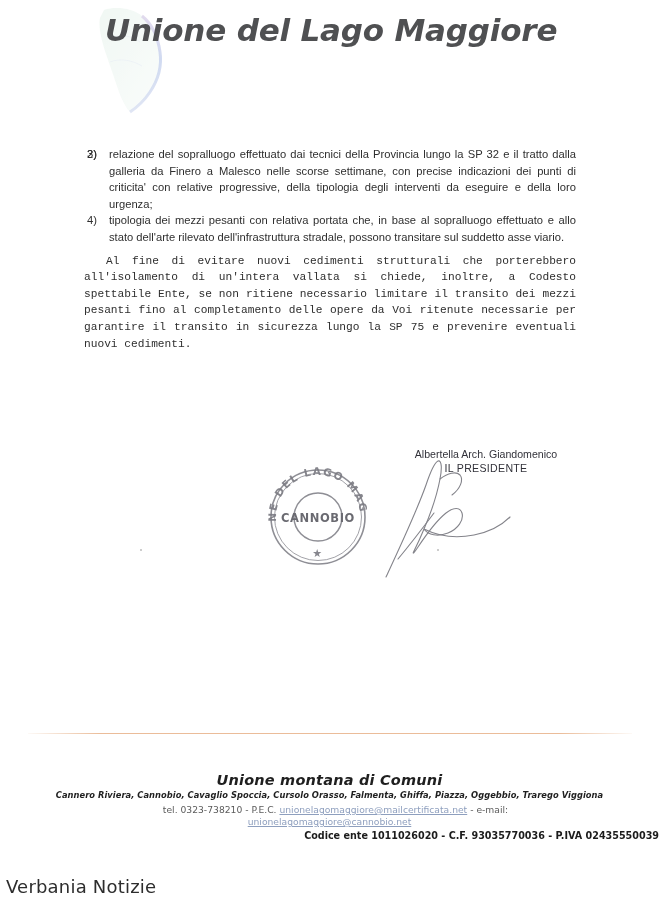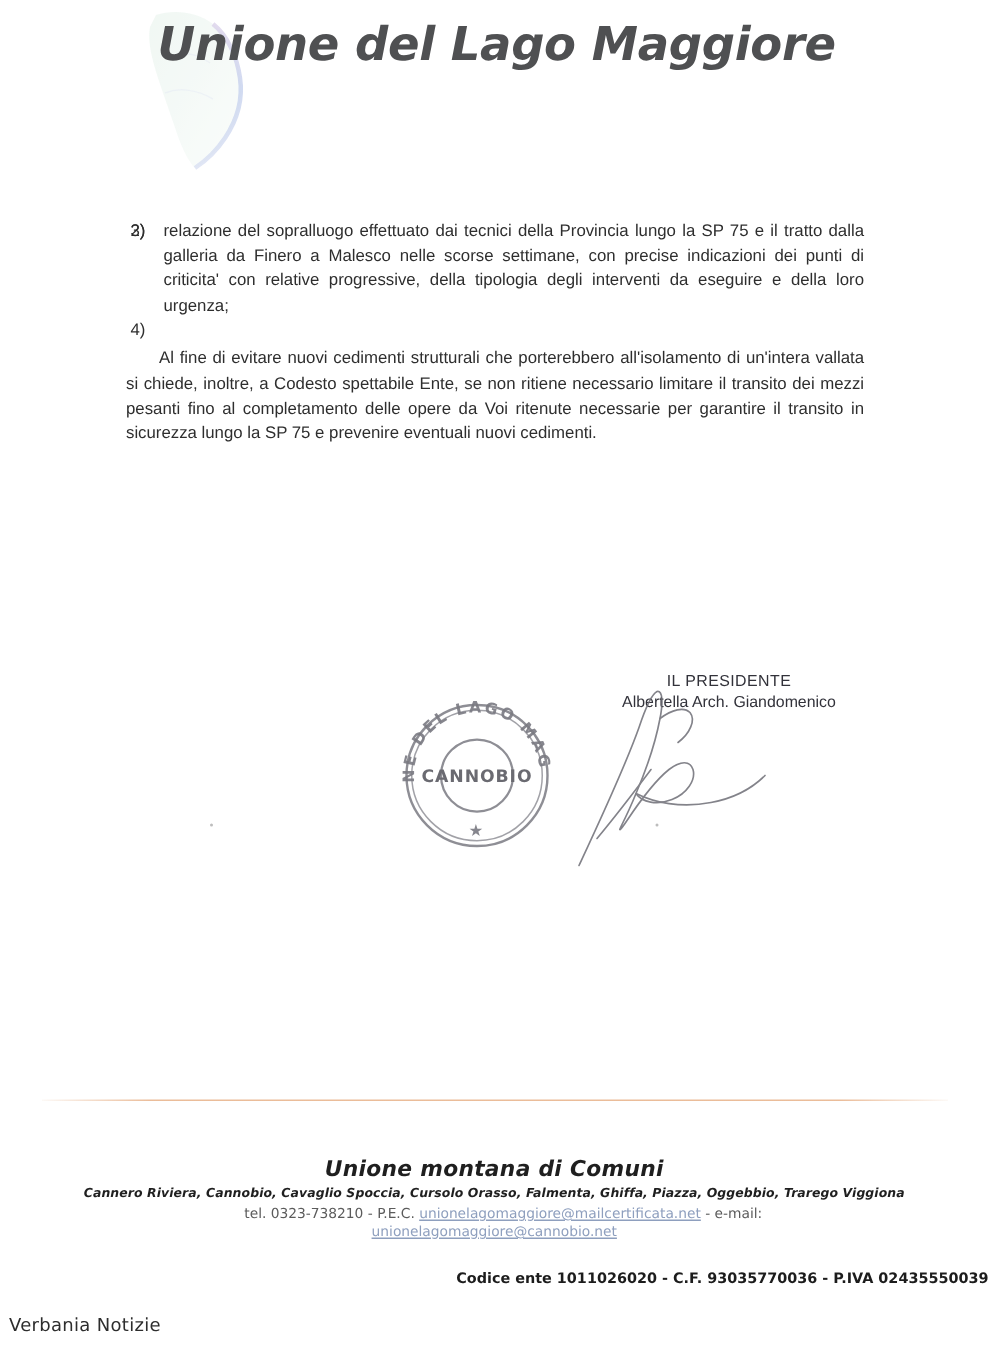--- a/index.html
+++ b/index.html
@@ -79,21 +79,22 @@
   p.para {
     margin: 0;
     text-align: justify;
     text-indent: 22px;
   }
   #para-closing {
     margin-top: 17px;
     text-indent: 30px;
   }
   #para-request {
-    margin-top: 19px;
+    margin-top: 7px;
+    font-family: Liberation Mono, monospace;
   }
 
   
   #signature-block {
     position: absolute;
     left: 371px; top: 447px;
     width: 230px;
     text-align: center;
     font-size: 10.6px;
     line-height: 14px;
@@ -169,36 +170,36 @@
     margin-bottom: 1px;
     padding-left: 12px;
   }
   .maillink {
     color: #8e9fbe;
     text-decoration: underline;
   }
   #footer-email-line {
     font-family: "DejaVu Sans", sans-serif;
     font-size: 9.2px;
-    margin-bottom: 20px;
+    margin-bottom: 3px;
   }
   #footer-codes {
     font-family: "DejaVu Sans", sans-serif;
     font-size: 9.6px;
     font-weight: bold;
     color: #1c1c1c;
     text-align: right;
   }
 
   
   #source-caption {
     position: absolute;
     left: 6px; top: 876px;
     font-family: "DejaVu Sans", sans-serif;
-    font-size: 12px;
+    font-size: 18px;
     color: #2d2d2d;
     letter-spacing: 0.2px;
   }
 </style>
 </head>
 <body>
 
 <div id="page">
 
   <div id="header-band">
@@ -229,34 +230,35 @@
   </div>
 
   <div id="letter-body">
 
     <ol class="numbered-list">
       <li>
         <span class="marker">2)</span>
       </li>
       <li>
         <span class="marker">3)</span>
-        <span>relazione del sopralluogo effettuato dai tecnici della Provincia lungo la SP 75 e il tratto dalla galleria da Finero a Malesco nelle scorse settimane,  con precise indicazioni dei punti di criticita' con relative progressive, della tipologia degli interventi da eseguire e della loro urgenza;</span>
+        <span>relazione del sopralluogo effettuato dai tecnici della Provincia lungo la SP 32 e il tratto dalla galleria da Finero a Malesco nelle scorse settimane,  con precise indicazioni dei punti di criticita' con relative progressive, della tipologia degli interventi da eseguire e della loro urgenza;</span>
       </li>
       <li>
         <span class="marker">4)</span>
+        <span>tipologia dei mezzi pesanti con relativa portata che, in base al sopralluogo effettuato e allo stato dell'arte rilevato dell'infrastruttura stradale, possono transitare sul suddetto asse viario.</span>
       </li>
     </ol>
 
     <p class="para" id="para-request">Al fine di evitare nuovi cedimenti strutturali che porterebbero all'isolamento di un'intera vallata si chiede, inoltre, a Codesto spettabile Ente, se non ritiene necessario limitare il transito dei mezzi pesanti fino al completamento delle opere da Voi ritenute necessarie per garantire il transito in sicurezza lungo la SP 75 e prevenire eventuali nuovi cedimenti.</p>
 
   </div>
 
   <div id="signature-block">
+    <div id="signature-name">Albertella Arch. Giandomenico</div>
     <div id="signature-role">IL PRESIDENTE</div>
-    <div id="signature-name">Albertella Arch. Giandomenico</div>
   </div>
 
   <svg id="signature-ink" viewBox="0 0 140 130">
     <g fill="none" stroke="#6e6e76" stroke-width="1.1" stroke-linecap="round" opacity="0.85">
       <path d="M8 122 C22 92 38 58 48 30 C52 18 56 8 60 6
                C64 5 64 14 62 24 C59 40 52 60 46 74
                C42 84 38 92 36 96 C34 100 36 98 40 92
                C48 80 58 66 68 58 C76 52 82 52 84 58
                C86 65 80 74 70 78 C60 82 50 80 46 74"></path>
       <path d="M46 74 C58 80 76 84 96 80 C112 77 124 70 132 62"></path>

